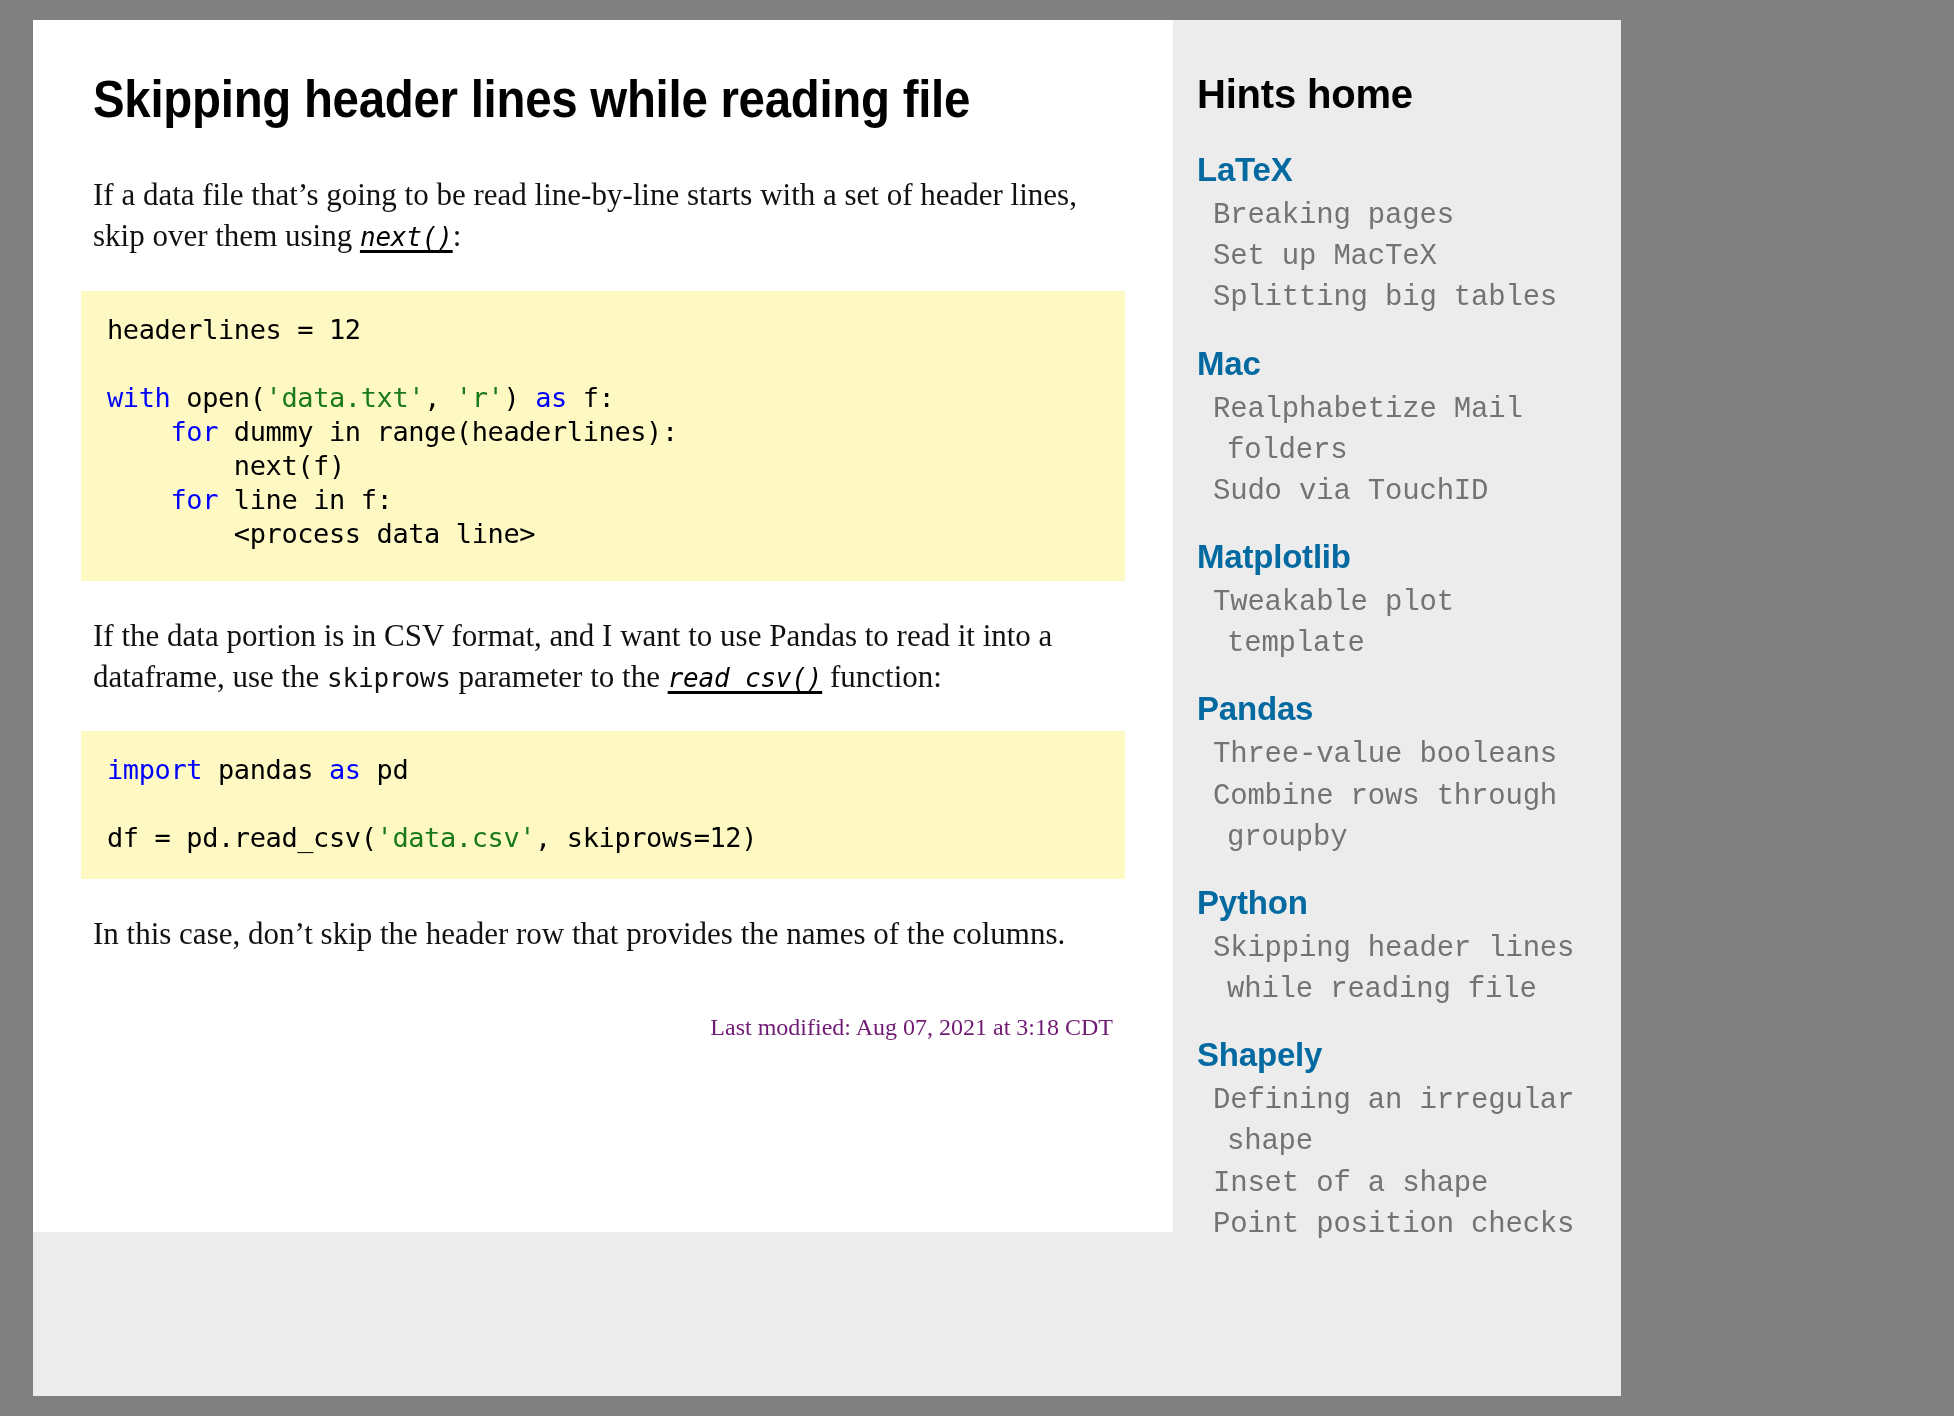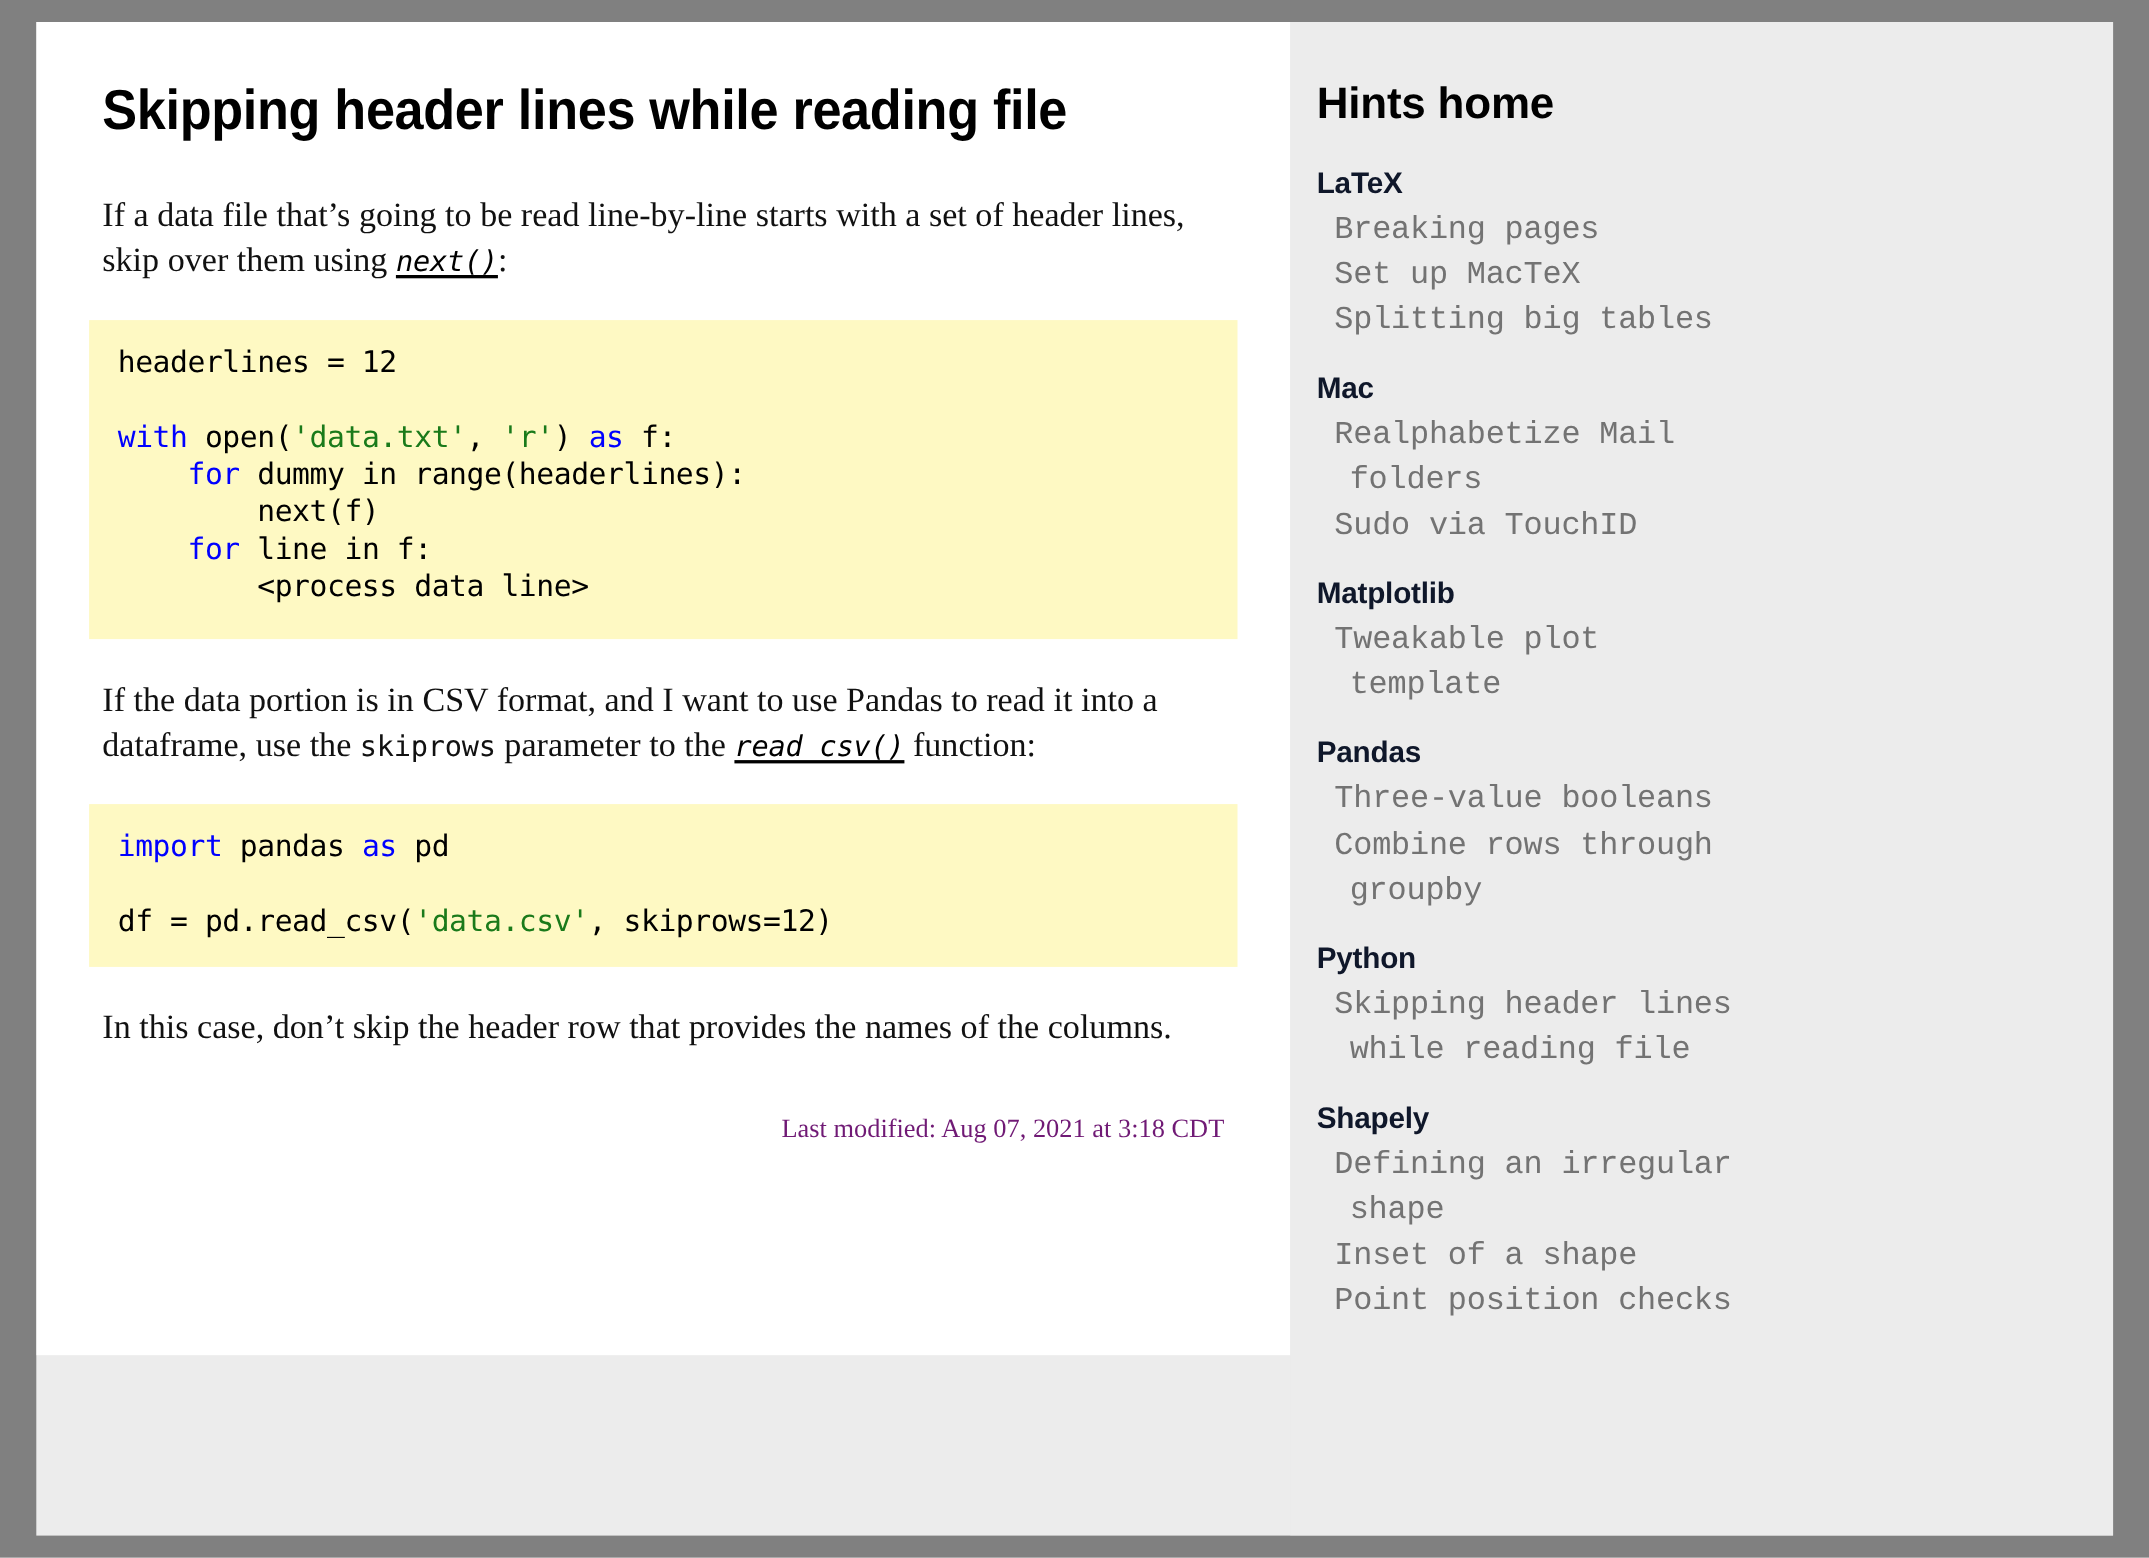--- a/index.html
+++ b/index.html
@@ -11,21 +11,21 @@
     height: 1416px;
     background: #808080;
     font-family: "Liberation Sans", sans-serif;
     overflow: hidden;
   }
 
   .page {
     position: absolute;
     left: 33px;
     top: 20px;
-    width: 1888px;
+    width: 1588px;
     height: 1376px;
     background: #ececec;
     overflow: hidden;
     display: flex;
     align-items: flex-start;
   }
 
   
   .main {
     width: 1140px;
@@ -116,23 +116,23 @@
     font-weight: bold;
     color: #000000;
     margin: 0 0 34px 0;
     letter-spacing: -0.2px;
   }
 
   .sb-group { margin-bottom: 26px; }
 
   .sb-heading {
     font-family: "Liberation Sans", sans-serif;
-    font-size: 27px;
+    font-size: 33px;
     font-weight: bold;
-    color: #0f172a;
+    color: #0369a1;
     margin: 0 0 6px 0;
     letter-spacing: -0.2px;
   }
 
   .sb-item {
     font-family: Liberation Mono, monospace;
     font-size: 29px;
     font-weight: normal;
     color: #737373;
     line-height: 1.42;

